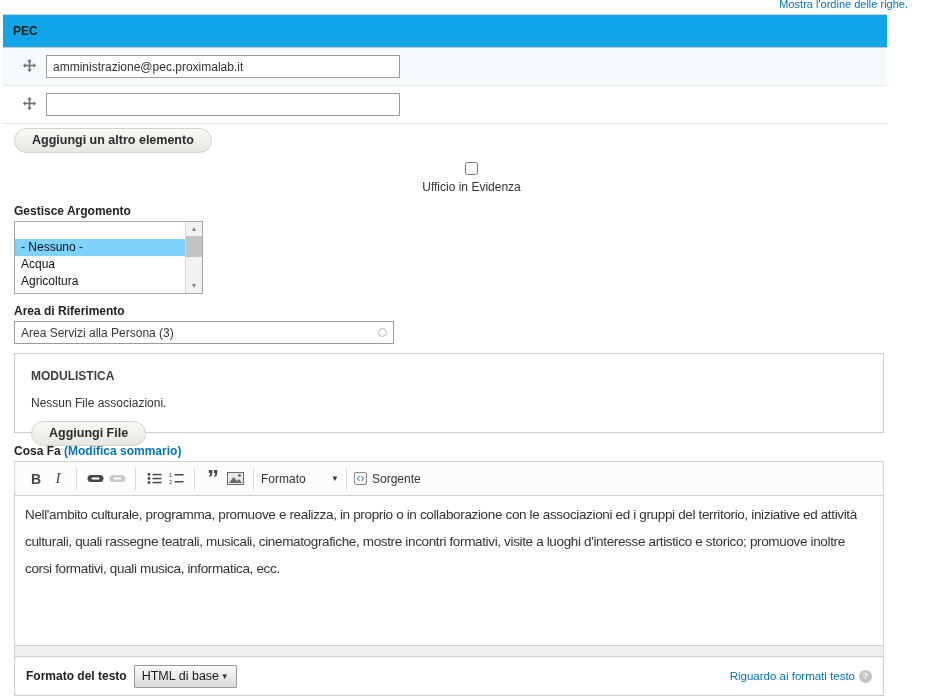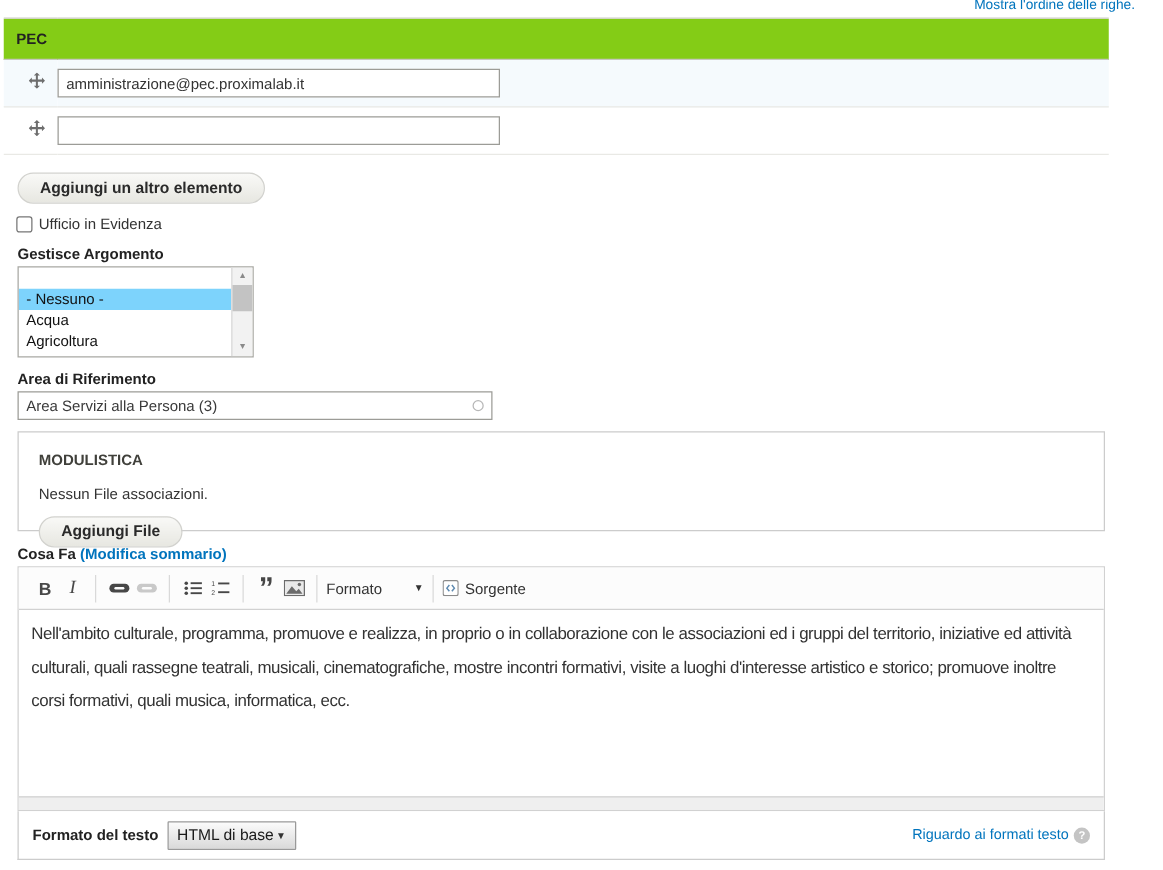--- a/index.html
+++ b/index.html
@@ -6,37 +6,37 @@
   html,body { width:930px; height:696px; background:#fff; overflow:hidden;
     font-family:"Liberation Sans", sans-serif; color:#222; }
 
   
   .top-link-row { height:11px; text-align:right; padding-right:22px; margin-top:-1px;
     font-size:11px; line-height:11px; }
   a { color:#0074bd; text-decoration:none; cursor:pointer; }
 
   
   .pec-table { margin:4px 0 0 3px; width:884px; border-collapse:collapse; }
-  .pec-table th { background:#84cc16; border-top:1px solid #cbccc4; border-bottom:1px solid #c6c7bf;
+  .pec-table th { background:#0ea5e9; border-top:1px solid #cbccc4; border-bottom:1px solid #c6c7bf;
     text-align:left; font-size:12px; padding:9px 10px; color:#222; }
   .pec-table td { border-bottom:1px solid #e9e9e5; padding:7px 0; vertical-align:middle; }
   .pec-table tr.odd { background:#f5fafd; }
   .td-drag { width:43px; padding-left:20px !important; }
   .drag-handle { display:inline-block; width:13px; height:13px; cursor:move; }
   input[type=text] { width:354px; height:23px; border:1px solid #9c9c97; font-size:12px;
     padding:2px 6px; color:#333; font-family:"Liberation Sans",sans-serif; background:#fff; }
 
   
-  .pill-button { display:inline-block; margin:14px 0 0 14px; padding:4px 17px 5px;
+  .pill-button { display:inline-block; margin:4px 0 0 14px; padding:4px 17px 5px;
     border:1px solid #d2d2ce; border-radius:20em; background:linear-gradient(#f9f9f7,#e7e7e1);
     font-weight:bold; font-size:12.5px; color:#2a2a2a; cursor:pointer;
     font-family:"Liberation Sans",sans-serif; }
 
   .checkbox-row { margin:9px 0 0 13px; display:flex; align-items:center; gap:5px;
-    font-size:12px; color:#333; }
+    font-size:12px; color:#333;flex-direction:column; }
   .checkbox-row input { width:13px; height:13px; }
 
   .field-label { display:block; margin:10px 0 3px 14px; font-weight:bold; font-size:12px; color:#222; }
 
   
   .multiselect { margin-left:14px; width:189px; height:73px; border:1px solid #a8a8a3;
     background:#fff; display:flex; overflow:hidden; }
   .ms-options { flex:1; font-size:12px; color:#111; padding-top:1px; }
   .ms-option { padding:1px 6px; height:17px; line-height:15px; white-space:nowrap; cursor:default; }
   .ms-option.selected { background:#7dd3fc;margin-top:16px; }

